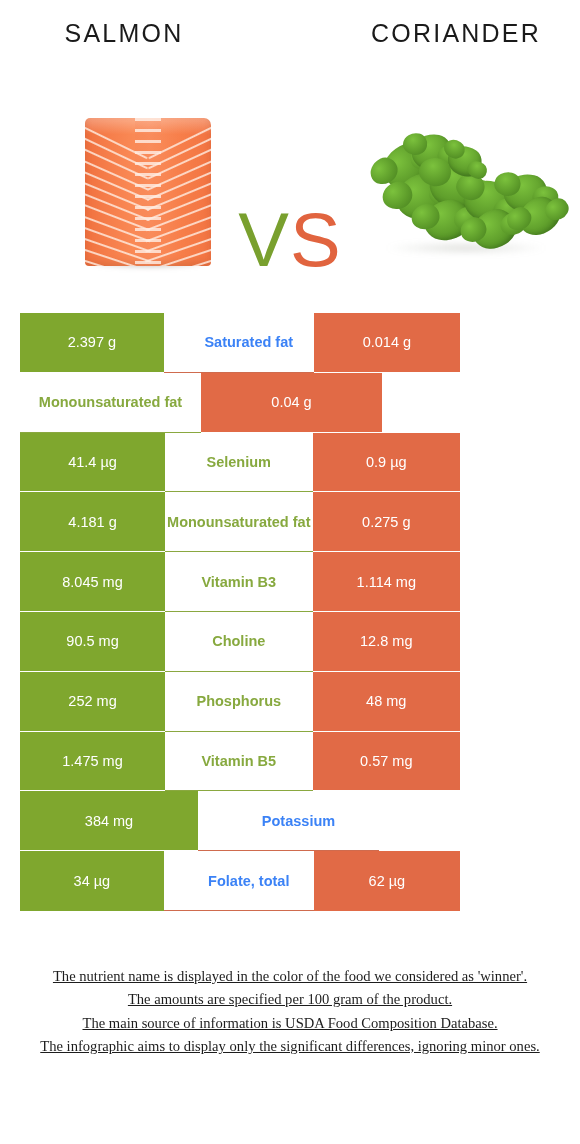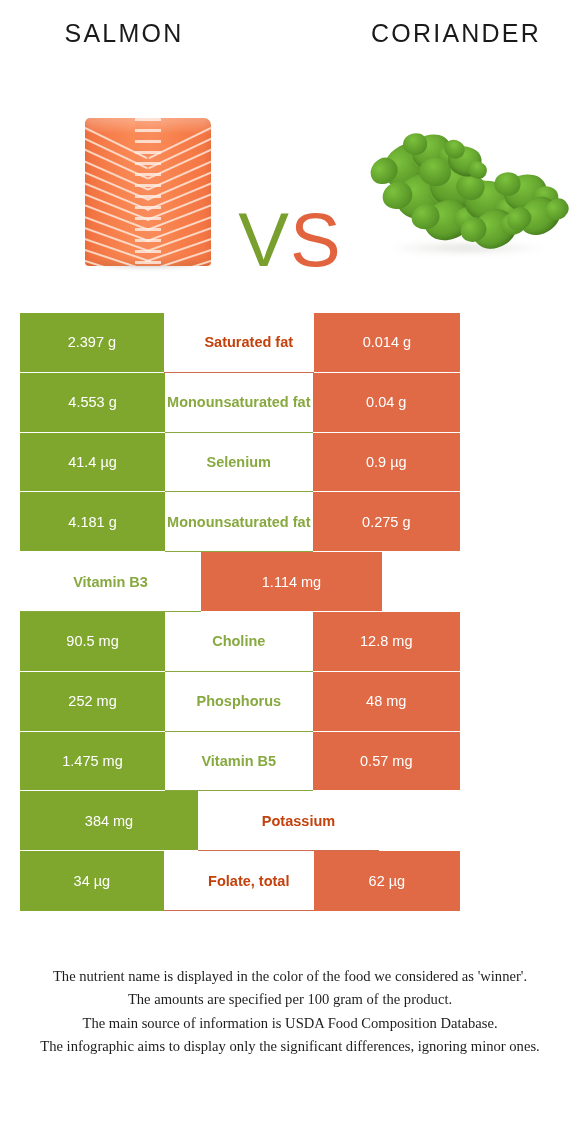--- a/index.html
+++ b/index.html
@@ -178,33 +178,34 @@
   .cell.right {
     width: 181px;
     background: #e16a46;
     color: #ffffff;
     border-bottom: 1.6px solid #ffffff;
   }
   .row:last-child .cell.left,
   .row:last-child .cell.right { border-bottom: none; }
 
   .cell.mid.win-green { color: #87a93f; border-bottom: 1.1px solid #8aa840; }
-  .cell.mid.win-red   { color: #c2410c; border-bottom: 1.1px solid #cf6b4e; padding-left: 20px; }
+  .cell.mid.win-red   { color: #3b82f6; border-bottom: 1.1px solid #cf6b4e; padding-left: 20px; }
   .row:last-child .cell.mid { border-bottom-width: 1.1px; }
 
   
   .footer {
     position: absolute;
     left: 22px; top: 965px;
     width: 536px;
     text-align: center;
     font-family: "Liberation Serif", serif;
     font-size: 14.6px;
     line-height: 23.4px;
     color: #1d1d1d;
+    text-decoration: underline;
   }
   .footer div { white-space: normal; }
 </style>
 </head>
 <body>
 
 <div class="header">
   <div class="food-title left">SALMON</div>
   <div class="food-title right">CORIANDER</div>
 </div>
@@ -267,35 +268,35 @@
 
 </div>
 
 <div class="table" id="nutrient-table">
     <div class="row">
       <div class="cell left">2.397 g</div>
       <div class="cell mid win-red">Saturated fat</div>
       <div class="cell right">0.014 g</div>
     </div>
     <div class="row">
-      <div class="cell left">4.553 g</div>
       <div class="cell mid win-green">Monounsaturated fat</div>
       <div class="cell right">0.04 g</div>
     </div>
     <div class="row">
       <div class="cell left">41.4 µg</div>
       <div class="cell mid win-green">Selenium</div>
       <div class="cell right">0.9 µg</div>
     </div>
     <div class="row">
       <div class="cell left">4.181 g</div>
       <div class="cell mid win-green">Monounsaturated fat</div>
       <div class="cell right">0.275 g</div>
     </div>
     <div class="row">
+      <div class="cell left">8.045 mg</div>
       <div class="cell mid win-green">Vitamin B3</div>
       <div class="cell right">1.114 mg</div>
     </div>
     <div class="row">
       <div class="cell left">90.5 mg</div>
       <div class="cell mid win-green">Choline</div>
       <div class="cell right">12.8 mg</div>
     </div>
     <div class="row">
       <div class="cell left">252 mg</div>

